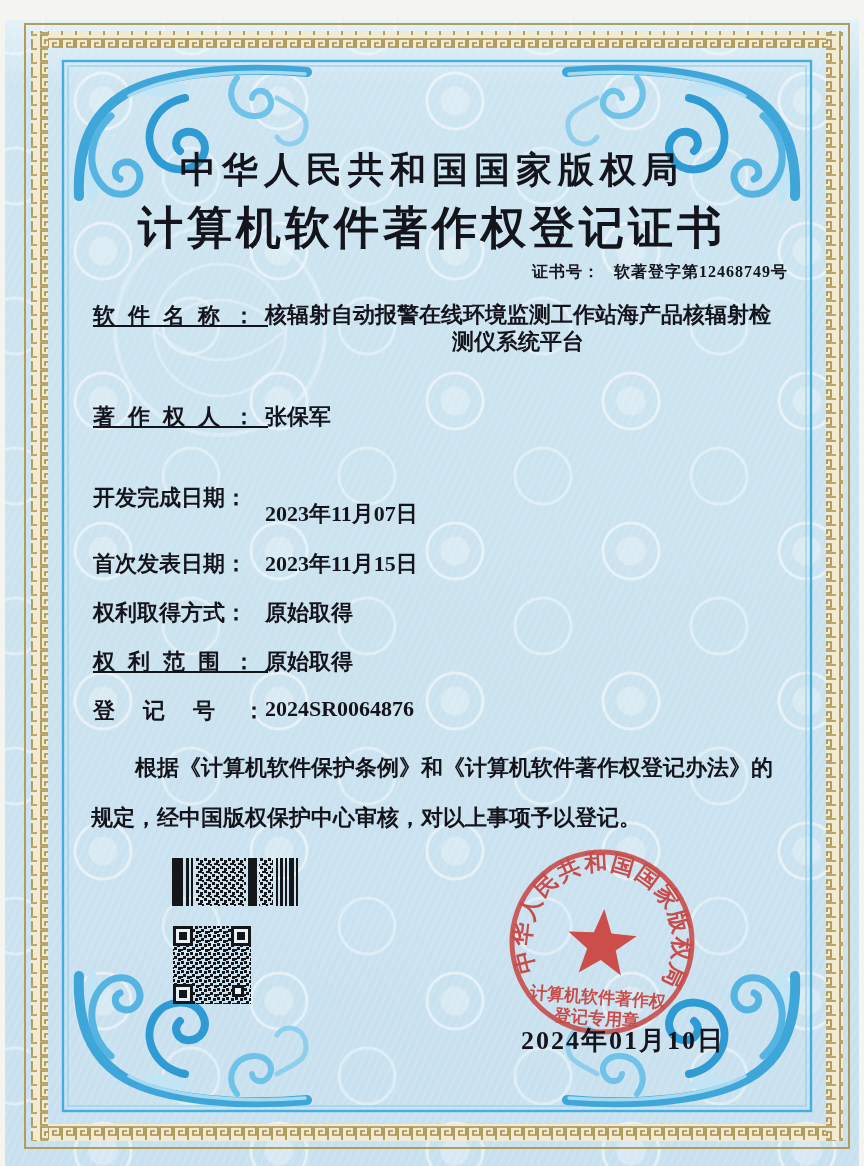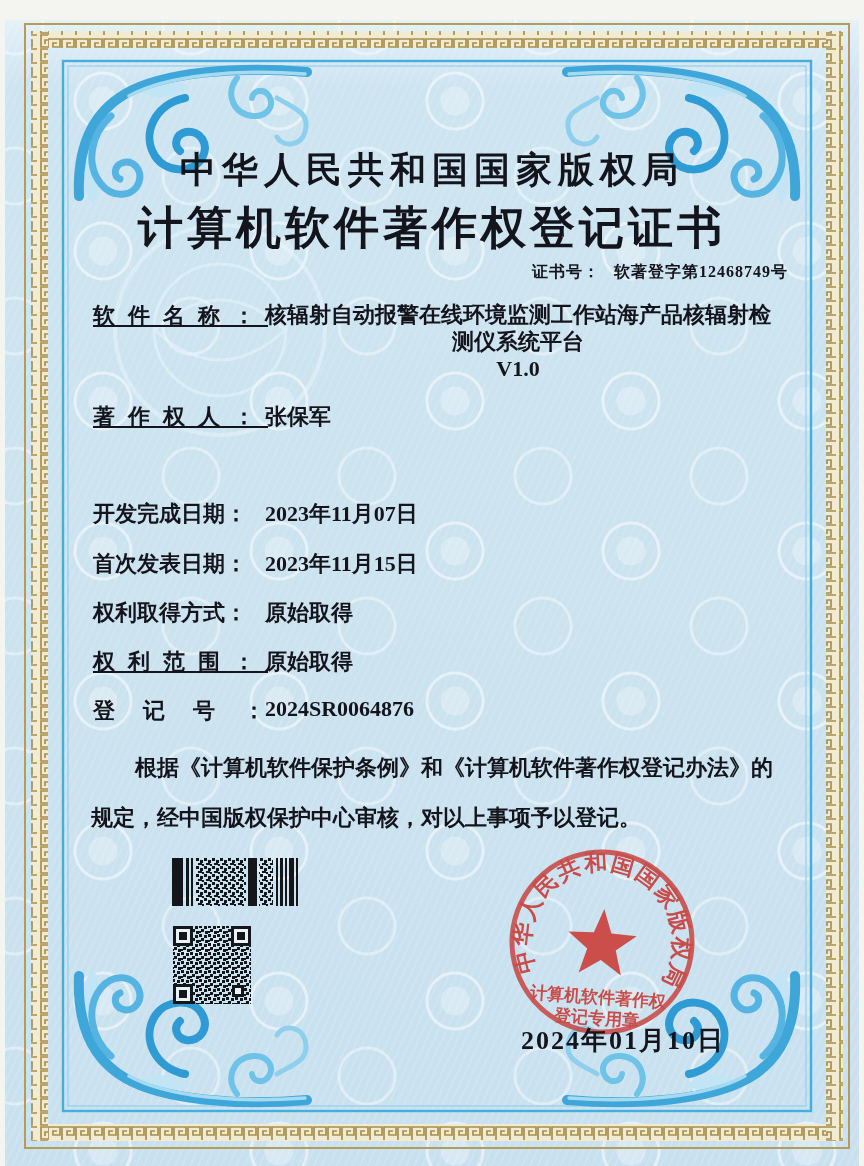--- a/index.html
+++ b/index.html
@@ -119,27 +119,26 @@
 <div class="abs cert-title">计算机软件著作权登记证书</div>
 
 <div class="abs cert-no">
   <span>证书号：</span><span class="val">软著登字第12468749号</span>
 </div>
 
 <div class="abs row-label ls4" style="top:301px;">软件名称：</div>
 <div class="abs row-value name-lines" style="top:301px;">
   <div>核辐射自动报警在线环境监测工作站海产品核辐射检</div>
   <div>测仪系统平台</div>
-  <div>V1.0</div>
 </div>
 
 <div class="abs row-label ls4" style="top:402px;">著作权人：</div>
 <div class="abs row-value" style="top:402px;">张保军</div>
 
-<div class="abs row-label" style="top:499px;">开发完成日期：</div>
+<div class="abs row-label" style="top:483px;">开发完成日期：</div>
 <div class="abs row-value" style="top:499px;">2023年11月07日</div>
 
 <div class="abs row-label" style="top:549px;">首次发表日期：</div>
 <div class="abs row-value" style="top:549px;">2023年11月15日</div>
 
 <div class="abs row-label" style="top:598px;">权利取得方式：</div>
 <div class="abs row-value" style="top:598px;">原始取得</div>
 
 <div class="abs row-label ls4" style="top:647px;">权利范围：</div>
 <div class="abs row-value" style="top:647px;">原始取得</div>

